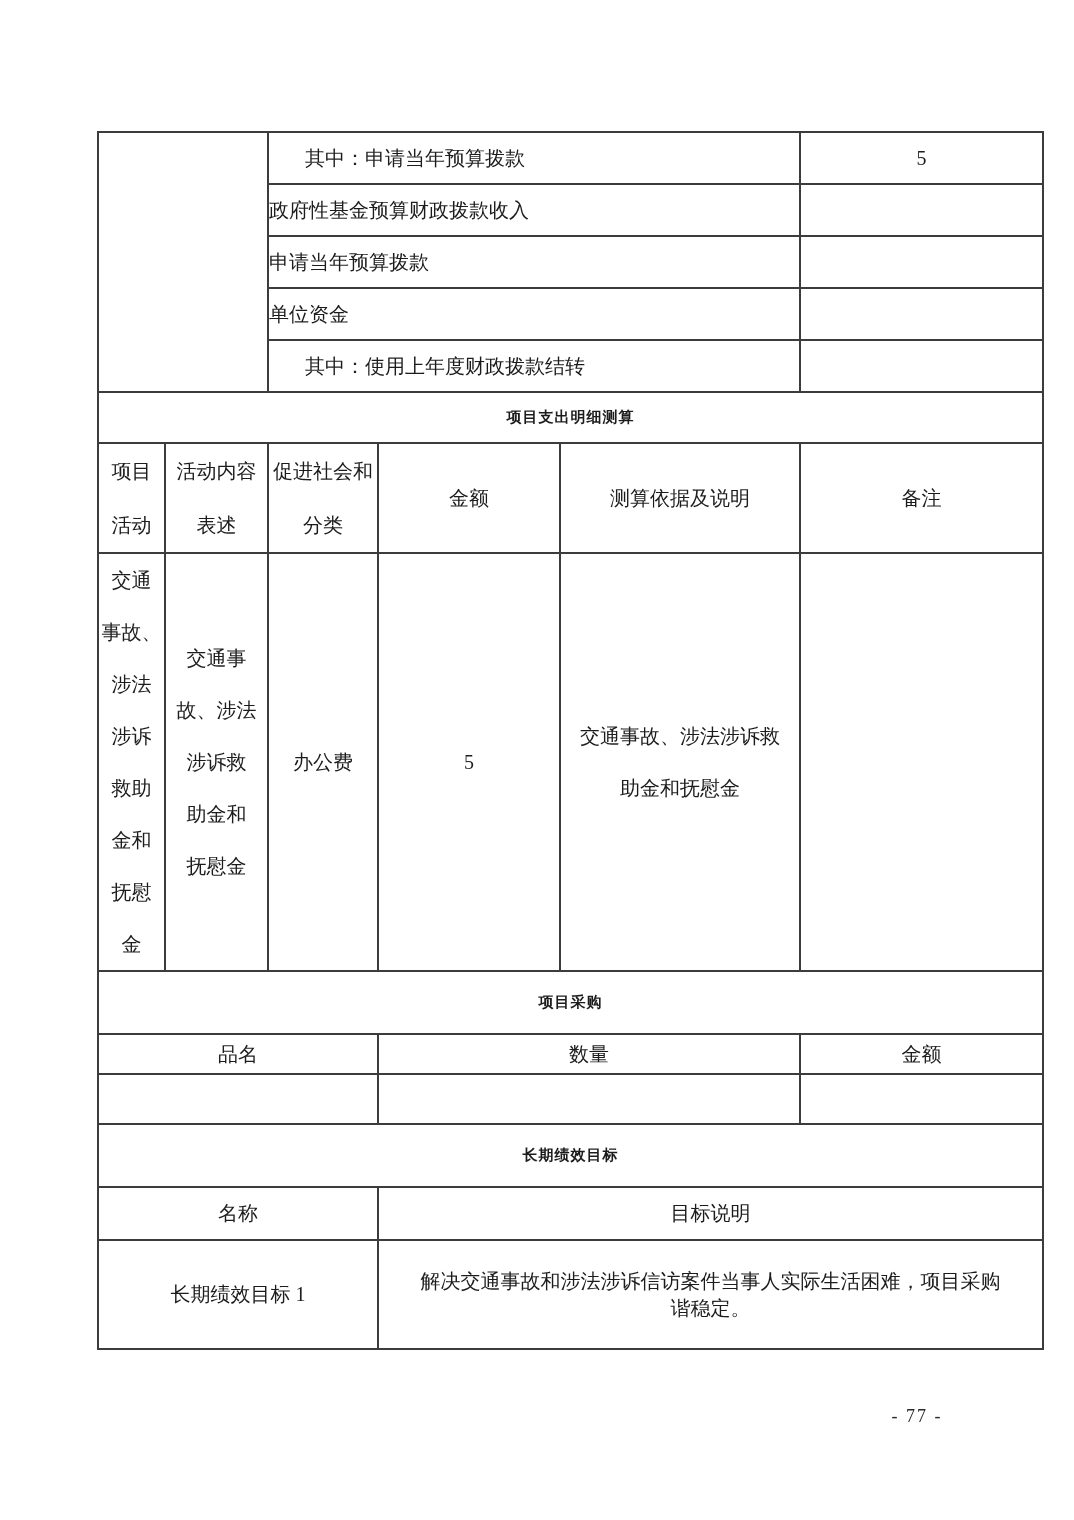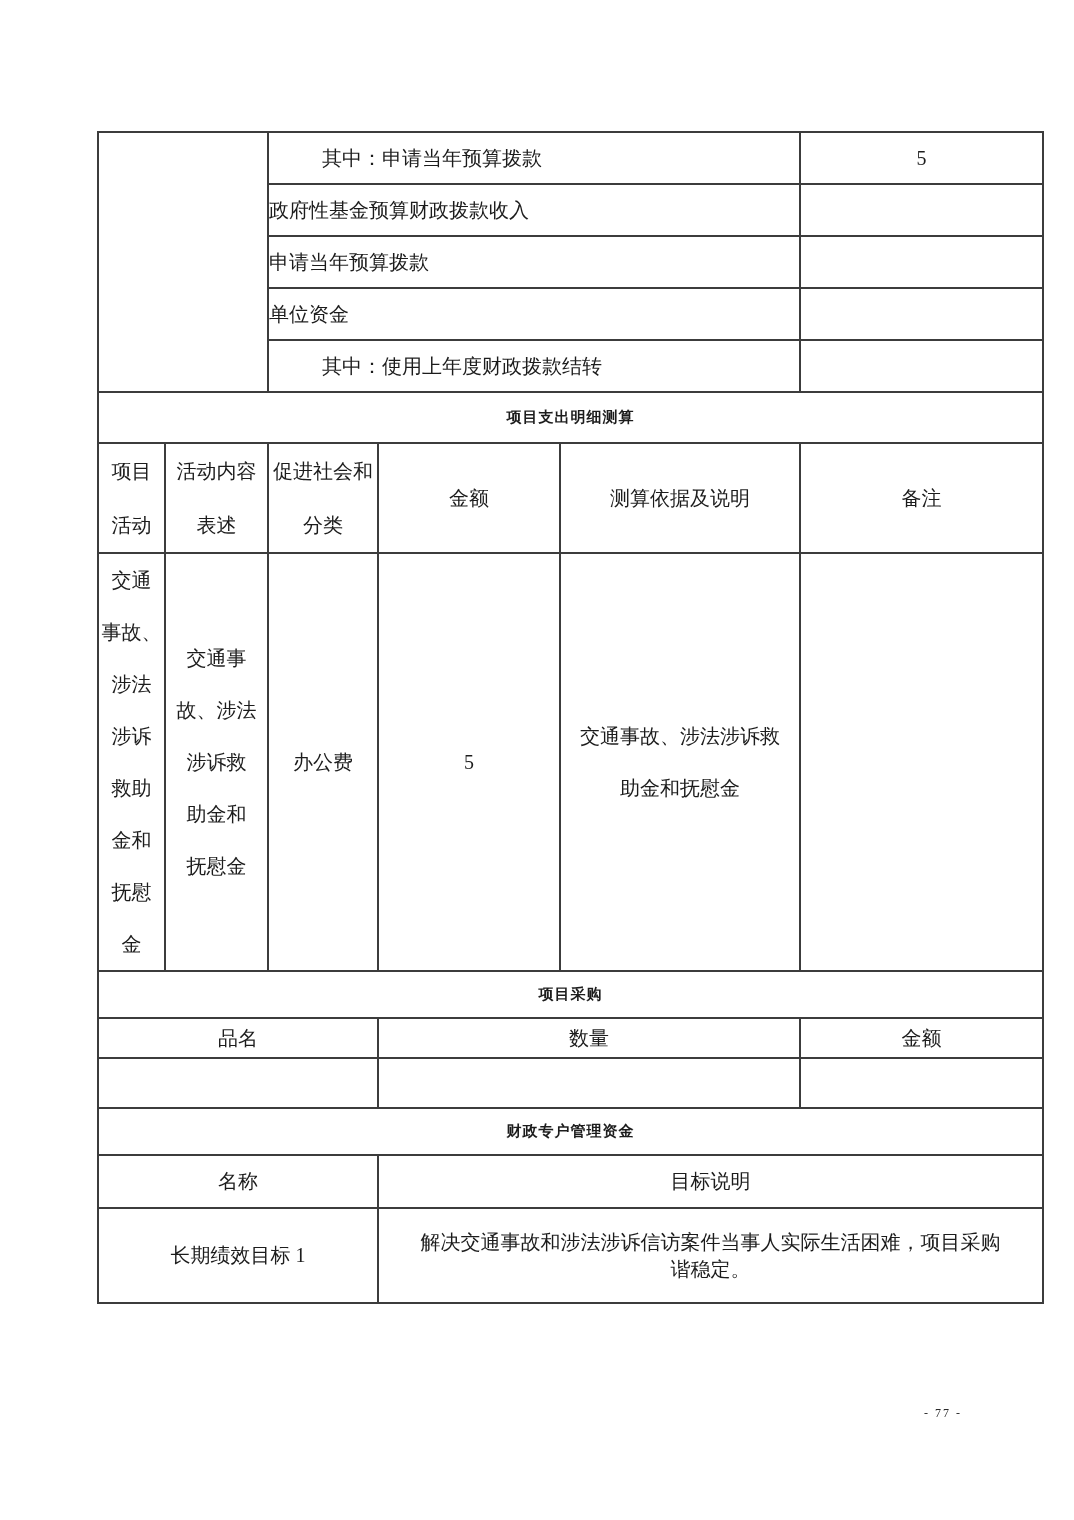--- a/index.html
+++ b/index.html
@@ -26,50 +26,50 @@
     border: 2px solid #3c3c3c;
     padding: 0;
     font-size: 20px;
     line-height: 1.35;
     vertical-align: middle;
     overflow: hidden;
   }
   
   .r-fund       { height: 52px; }
   .td-fund-label { text-align: left; padding-left: 11px; }
-  .td-fund-label.indent { padding-left: 53px; margin-left: 11px; }
+  .td-fund-label.indent { padding-left: 36px; margin-left: 11px; }
   .td-center    { text-align: center; }
   
   .r-title      { height: 51px; }
   .r-title td   { text-align: center; font-weight: bold; font-size: 15px; letter-spacing: 1px; }
-  .r-title2     { height: 47px; border-radius: 8px; }
+  .r-title2     { height: 63px; border-radius: 8px; }
   
   .r-exp-head   { height: 108px; }
   .r-exp-head td { text-align: center; white-space: pre-line; line-height: 54px; }
   
   .r-exp-body   { height: 417px; }
   .r-exp-body td { text-align: center; white-space: pre-line; line-height: 52px; }
   
   .r-proc-head  { height: 40px; }
   .r-proc-head td { text-align: center; }
   .r-proc-empty { height: 50px; }
   
   .r-perf-head  { height: 53px; }
   .r-perf-head td { text-align: center; }
-  .r-perf-goal  { height: 95px; }
+  .r-perf-goal  { height: 109px; }
   .r-perf-goal td { text-align: center; }
   .td-goal-desc { white-space: pre-line; line-height: 53px; }
   
   .page-number {
     position: absolute;
-    left: 898px;
+    left: 872px;
     top: 1406px;
     width: 90px;
     text-align: center;
-    font-size: 12px;
+    font-size: 18px;
     letter-spacing: 2px;
     color: #2a2a2a;
   }
 </style>
 </head>
 <body>
 
 <table class="doc-table">
   <colgroup>
     <col style="width:67px">
@@ -146,21 +146,21 @@
       <td colspan="2">数量</td>
       <td>金额</td>
     </tr>
     <tr class="r-proc-empty">
       <td colspan="3"></td>
       <td colspan="2"></td>
       <td></td>
     </tr>
 
     <tr class="r-title r-title2">
-      <td colspan="6">财政专户管理资金</td>
+      <td colspan="6">长期绩效目标</td>
     </tr>
     <tr class="r-perf-head">
       <td colspan="3">名称</td>
       <td colspan="3">目标说明</td>
     </tr>
     <tr class="r-perf-goal">
       <td colspan="3">长期绩效目标 1</td>
       <td colspan="3" class="td-goal-desc">解决交通事故和涉法涉诉信访案件当事人实际生活困难，项目采购
 谐稳定。</td>
     </tr>

